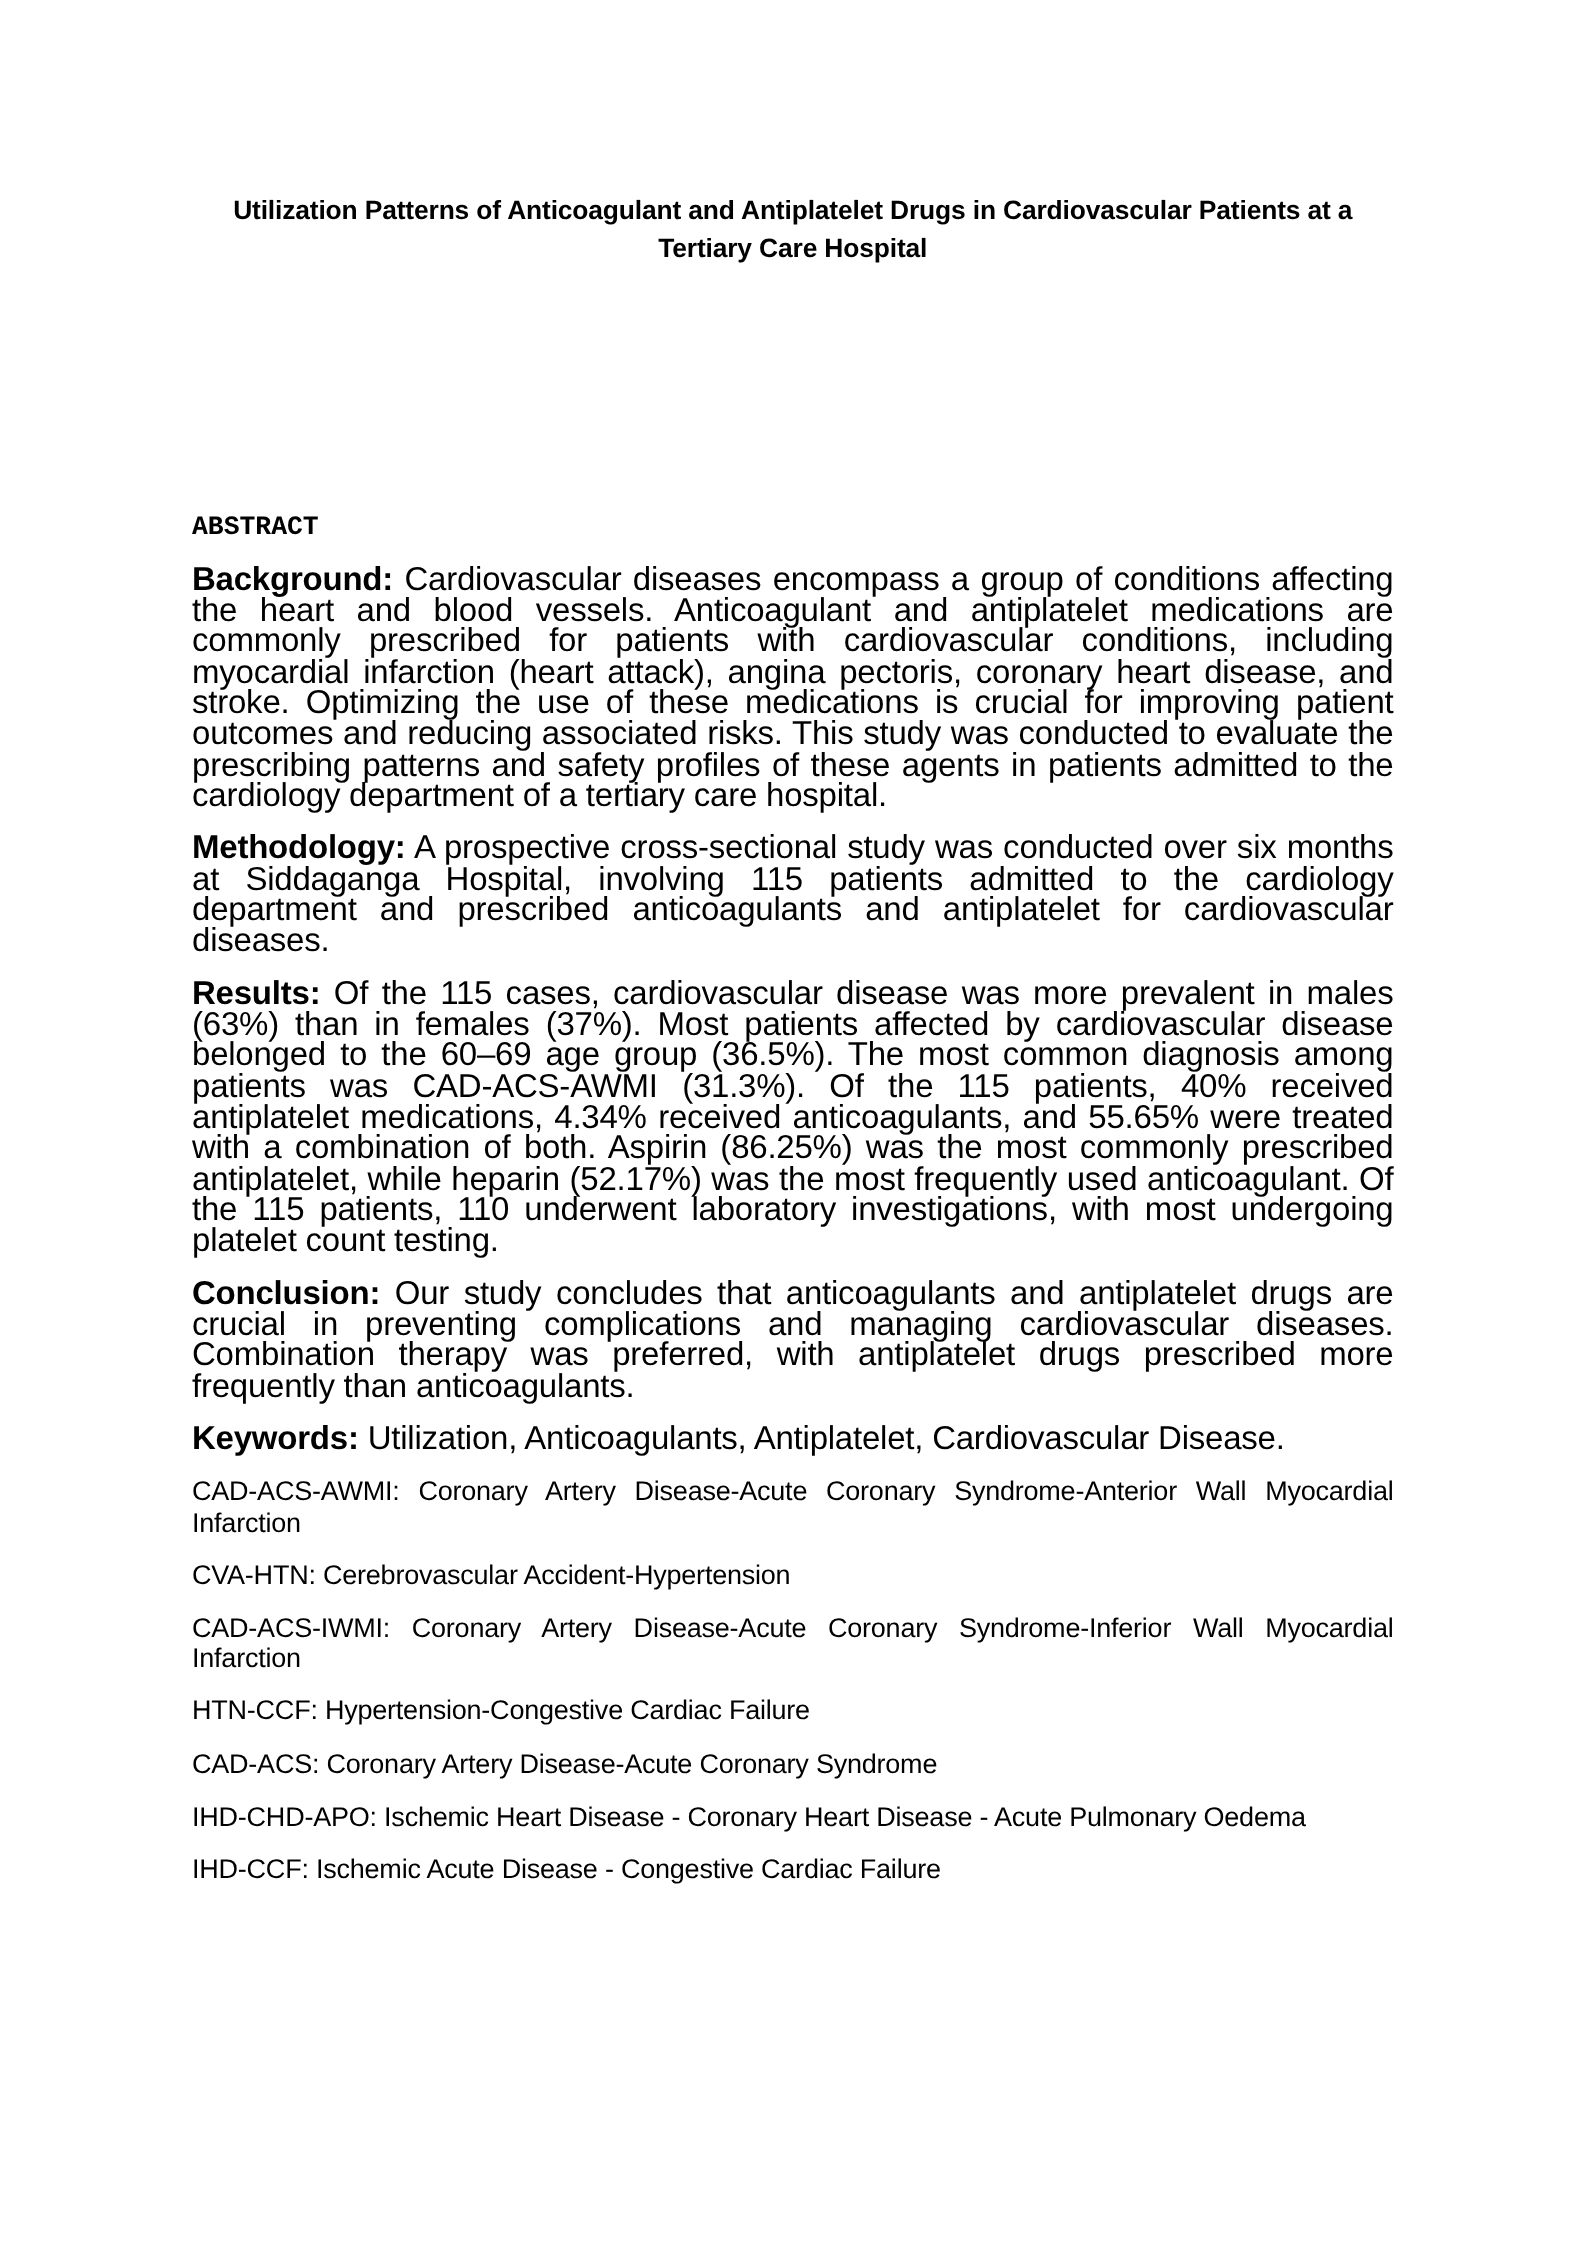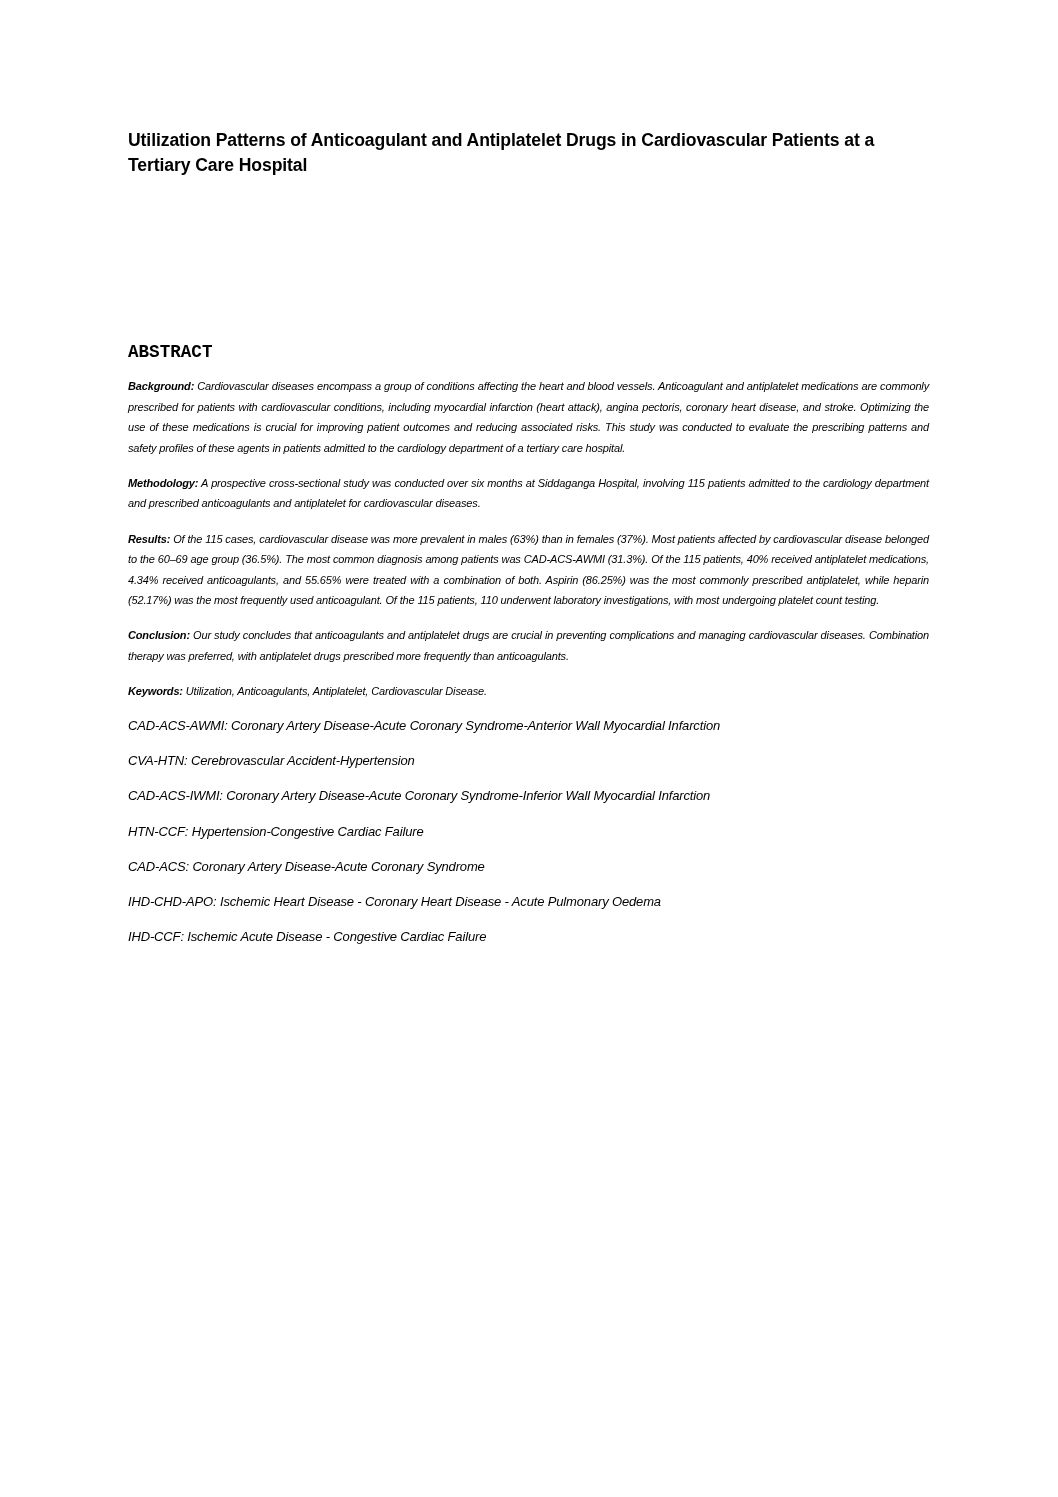--- a/index.html
+++ b/index.html
@@ -24,61 +24,60 @@
   .title {
     position: absolute;
     top: 128px;
     left: 0;
     width: 801px;
     font-size: 17.6px;
     font-weight: bold;
     line-height: 25px;
     margin: 0;
     letter-spacing: -0.1px;
+    text-align: center;
   }
   .abstract-heading {
     position: absolute;
     top: 340px;
     left: 0;
     font-size: 17.6px;
     font-weight: bold;
     margin: 0;
     line-height: 24px;
     font-family: Liberation Mono, monospace;
   }
   .body-flow {
     position: absolute;
     top: 376px;
     left: 0;
     width: 801px;
   }
   .para {
     margin: 0 0 14.5px 0;
-    font-size: 11px;
+    font-size: 22px;
     line-height: 20.6px;
     text-align: justify;
     letter-spacing: -0.15px;
-    font-style: italic;
   }
   .para .label {
     font-weight: bold;
   }
   .abbr-heading {
     margin: 0 0 14.5px 0;
     font-size: 15.6px;
     line-height: 20.6px;
     font-weight: bold;
   }
   .abbr-item {
     margin: 0 0 14.5px 0;
-    font-size: 13px;
+    font-size: 18px;
     line-height: 20.6px;
     text-align: justify;
     letter-spacing: -0.15px;
-    font-style: italic;
   }
 </style>
 </head>
 <body>
 
 <div class="page">
 
   <h1 class="title">Utilization Patterns of Anticoagulant and Antiplatelet Drugs in Cardiovascular Patients at a Tertiary Care Hospital</h1>
 
   <h2 class="abstract-heading">ABSTRACT</h2>

